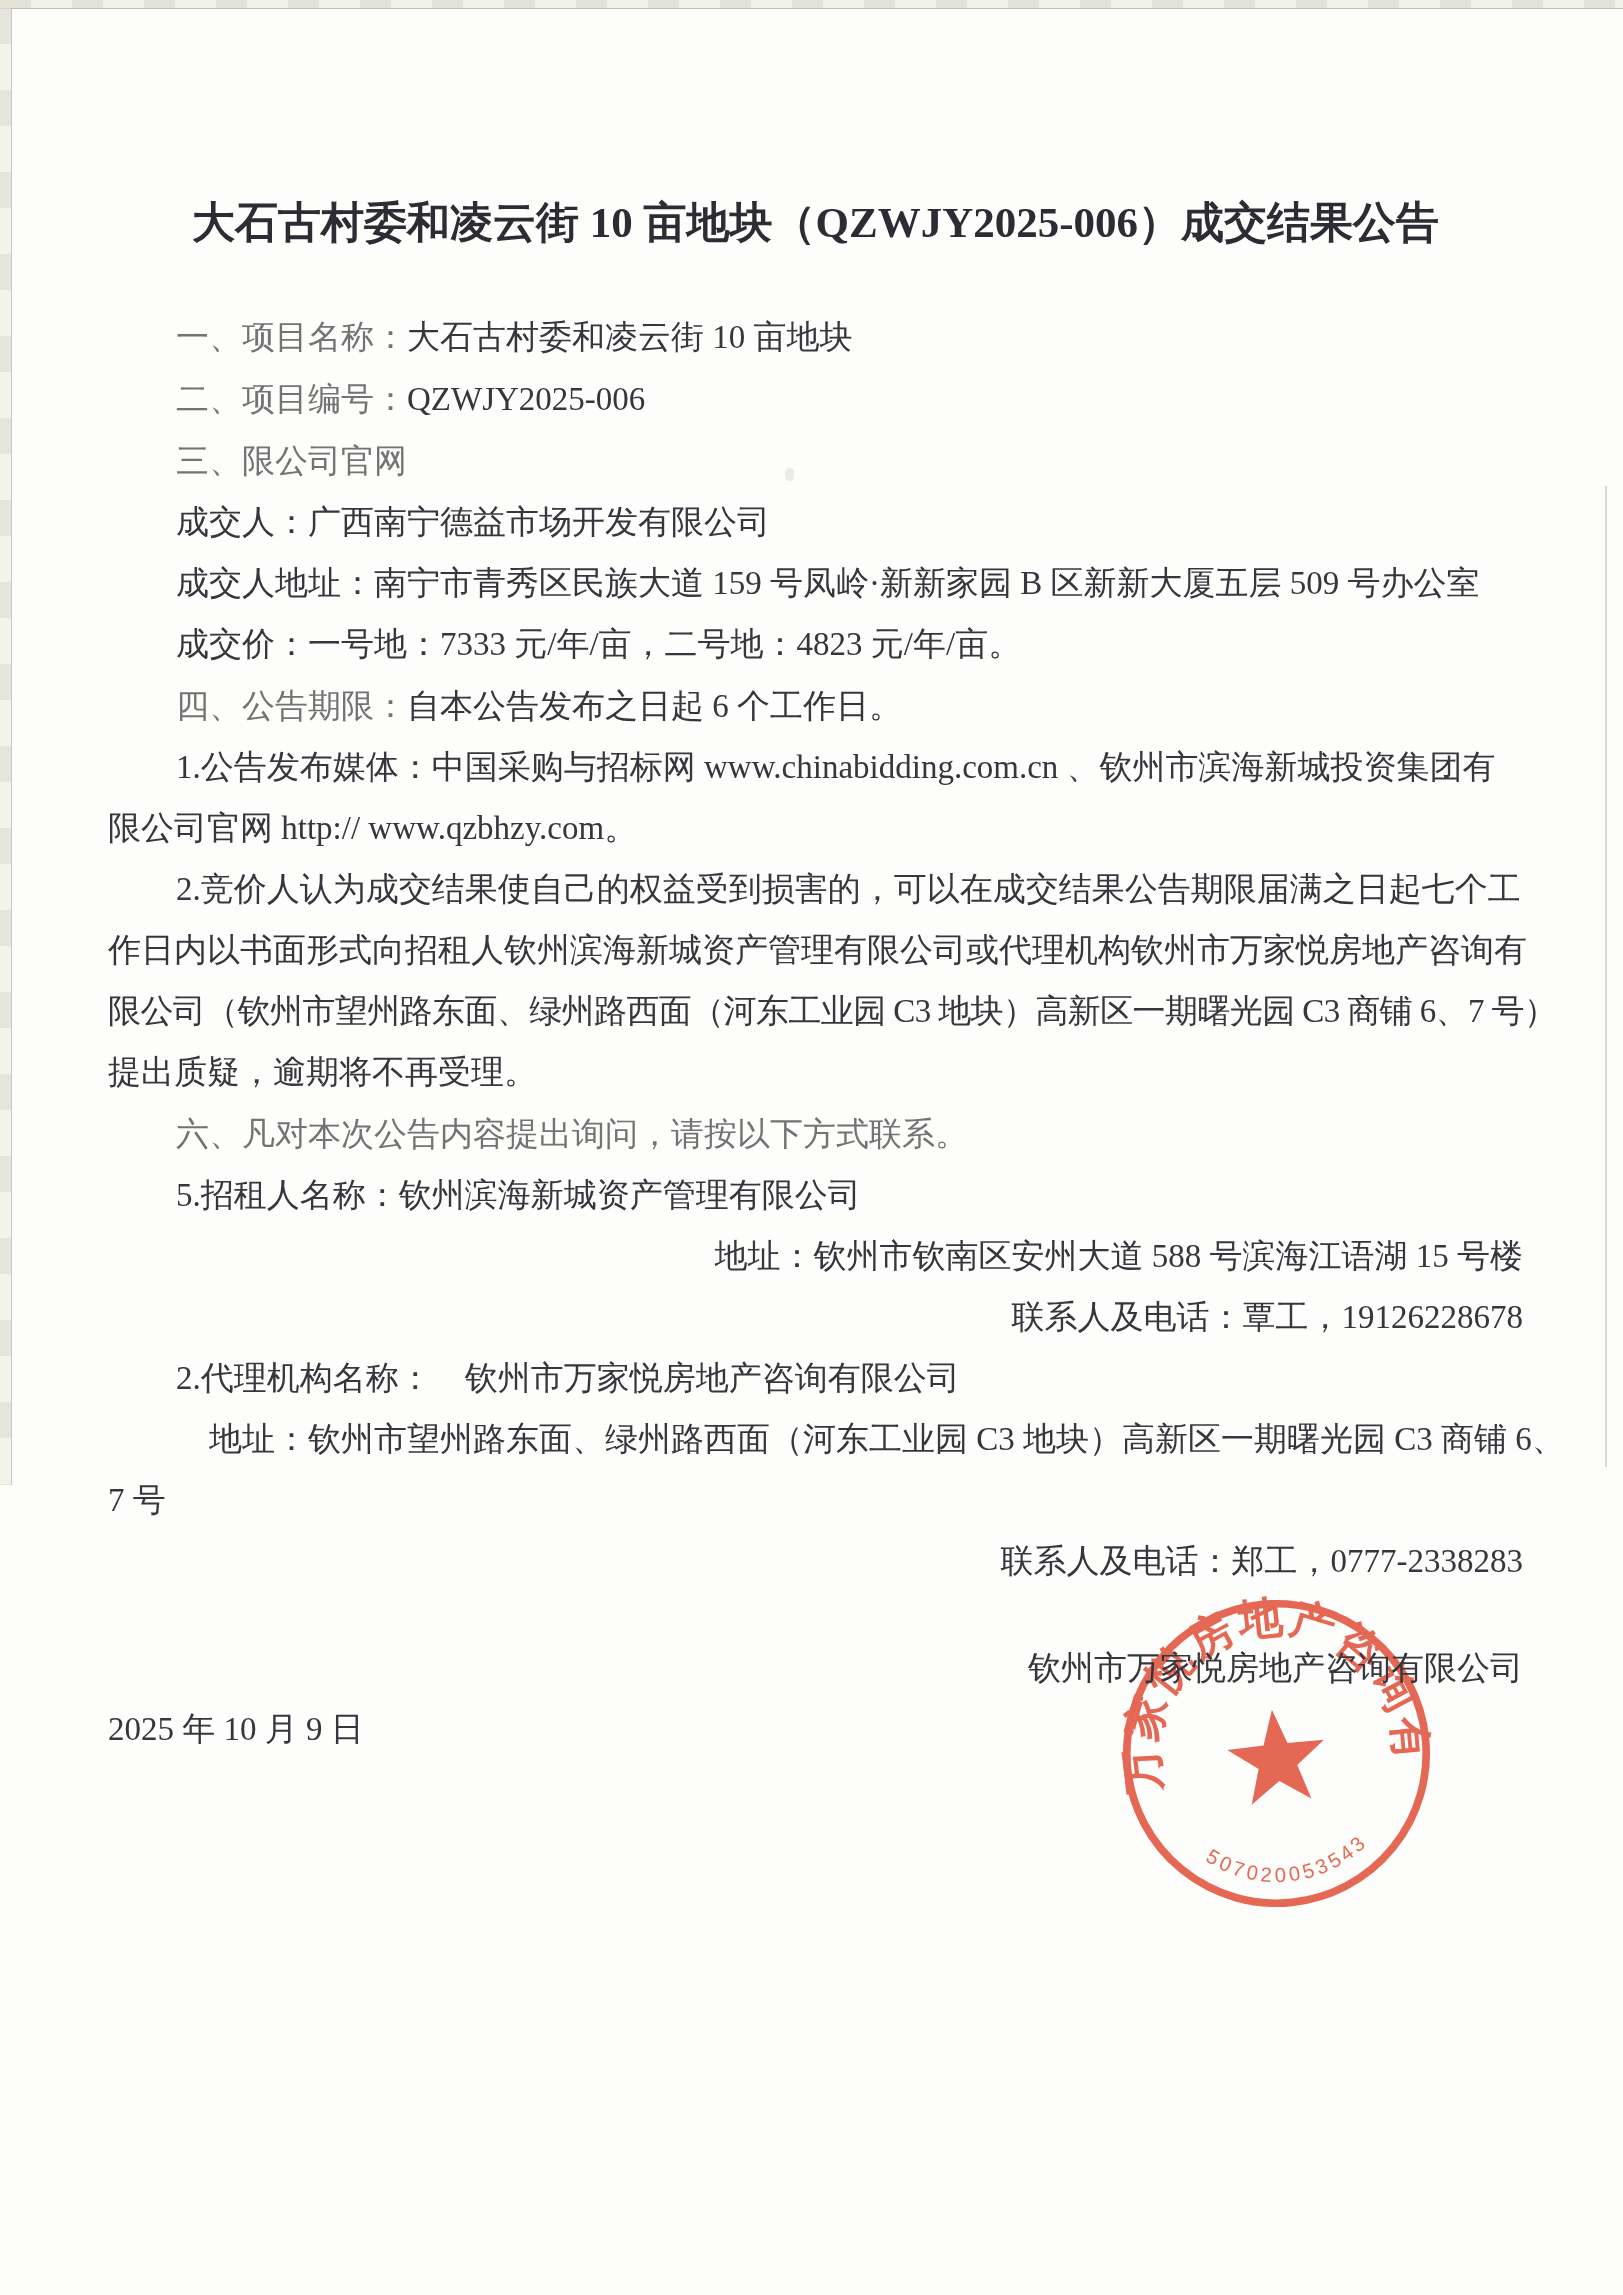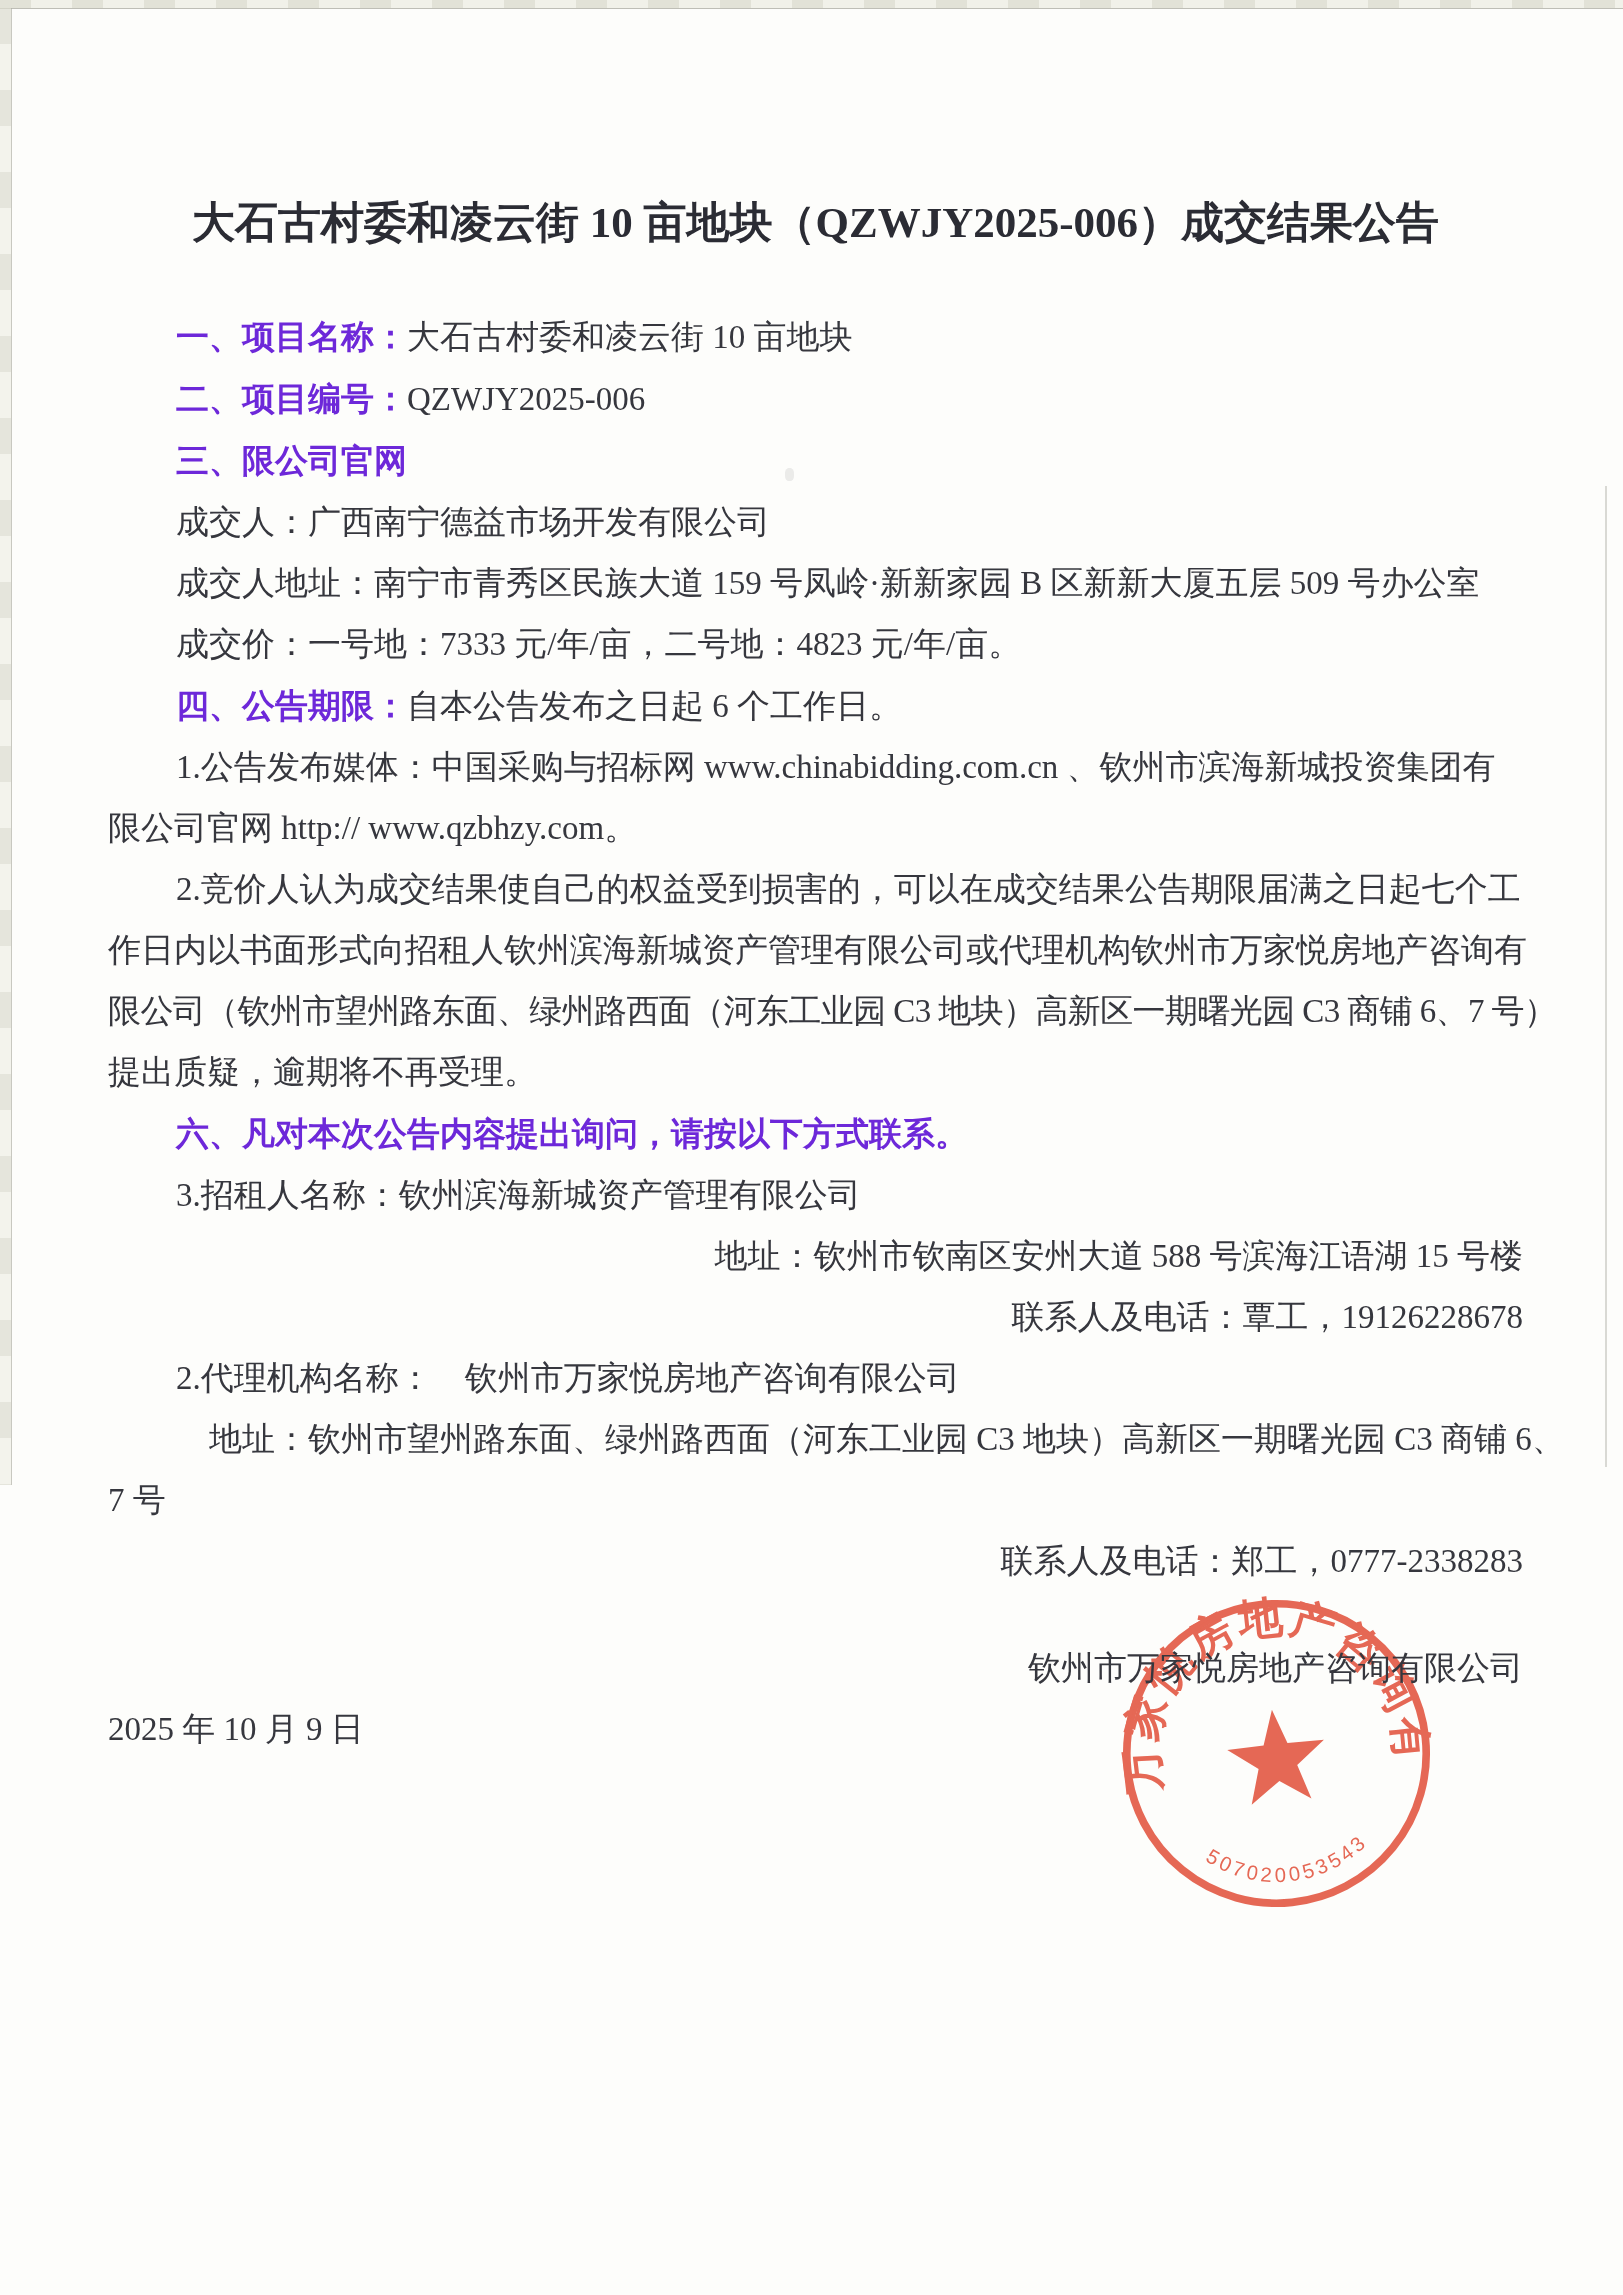--- a/index.html
+++ b/index.html
@@ -49,23 +49,23 @@
     color: #2b2c34;
     white-space: pre;
   }
   .line {
     font-size: 33px;
     line-height: 61px;
     color: #36373e;
     white-space: pre;
   }
   .lbl {
-    font-weight: bold;
+    font-weight: normal;
     font-family: "Liberation Sans", "DejaVu Sans", sans-serif;
-    color: #6d28d9;
+    color: #737373;
   }
   .ind2 { padding-left: 68px; }
   .ind3 { padding-left: 101px; text-align: right; }
   .tight { letter-spacing: -0.6px; }
   .sig-company { text-align: right; margin-top: 46px; }
   .sig-date { text-align: left; padding-right: 110px; }
   
   .stamp {
     position: absolute;
     left: 1113px; top: 1590px;
@@ -124,21 +124,21 @@
     <div class="line ind2">成交人地址：南宁市青秀区民族大道 159 号凤岭·新新家园 B 区新新大厦五层 509 号办公室</div>
     <div class="line ind2">成交价：一号地：7333 元/年/亩，二号地：4823 元/年/亩。</div>
     <div class="line ind2"><span class="lbl">四、公告期限：</span><span>自本公告发布之日起 6 个工作日。</span></div>
     <div class="line ind2">1.公告发布媒体：中国采购与招标网 www.chinabidding.com.cn 、钦州市滨海新城投资集团有</div>
     <div class="line">限公司官网 http:// www.qzbhzy.com。</div>
     <div class="line ind2">2.竞价人认为成交结果使自己的权益受到损害的，可以在成交结果公告期限届满之日起七个工</div>
     <div class="line">作日内以书面形式向招租人钦州滨海新城资产管理有限公司或代理机构钦州市万家悦房地产咨询有</div>
     <div class="line tight">限公司（钦州市望州路东面、绿州路西面（河东工业园 C3 地块）高新区一期曙光园 C3 商铺 6、7 号）</div>
     <div class="line">提出质疑，逾期将不再受理。</div>
     <div class="line ind2"><span class="lbl">六、凡对本次公告内容提出询问，请按以下方式联系。</span></div>
-    <div class="line ind2">3.招租人名称：钦州滨海新城资产管理有限公司</div>
+    <div class="line ind2">5.招租人名称：钦州滨海新城资产管理有限公司</div>
     <div class="line ind3">地址：钦州市钦南区安州大道 588 号滨海江语湖 15 号楼</div>
     <div class="line ind3">联系人及电话：覃工，19126228678</div>
     <div class="line ind2">2.代理机构名称：　钦州市万家悦房地产咨询有限公司</div>
     <div class="line ind3">地址：钦州市望州路东面、绿州路西面（河东工业园 C3 地块）高新区一期曙光园 C3 商铺 6、</div>
     <div class="line">7 号</div>
     <div class="line ind3">联系人及电话：郑工，0777-2338283</div>
 
     <div class="line sig-company">钦州市万家悦房地产咨询有限公司</div>
     <div class="line sig-date">2025 年 10 月 9 日</div>
   </div>

